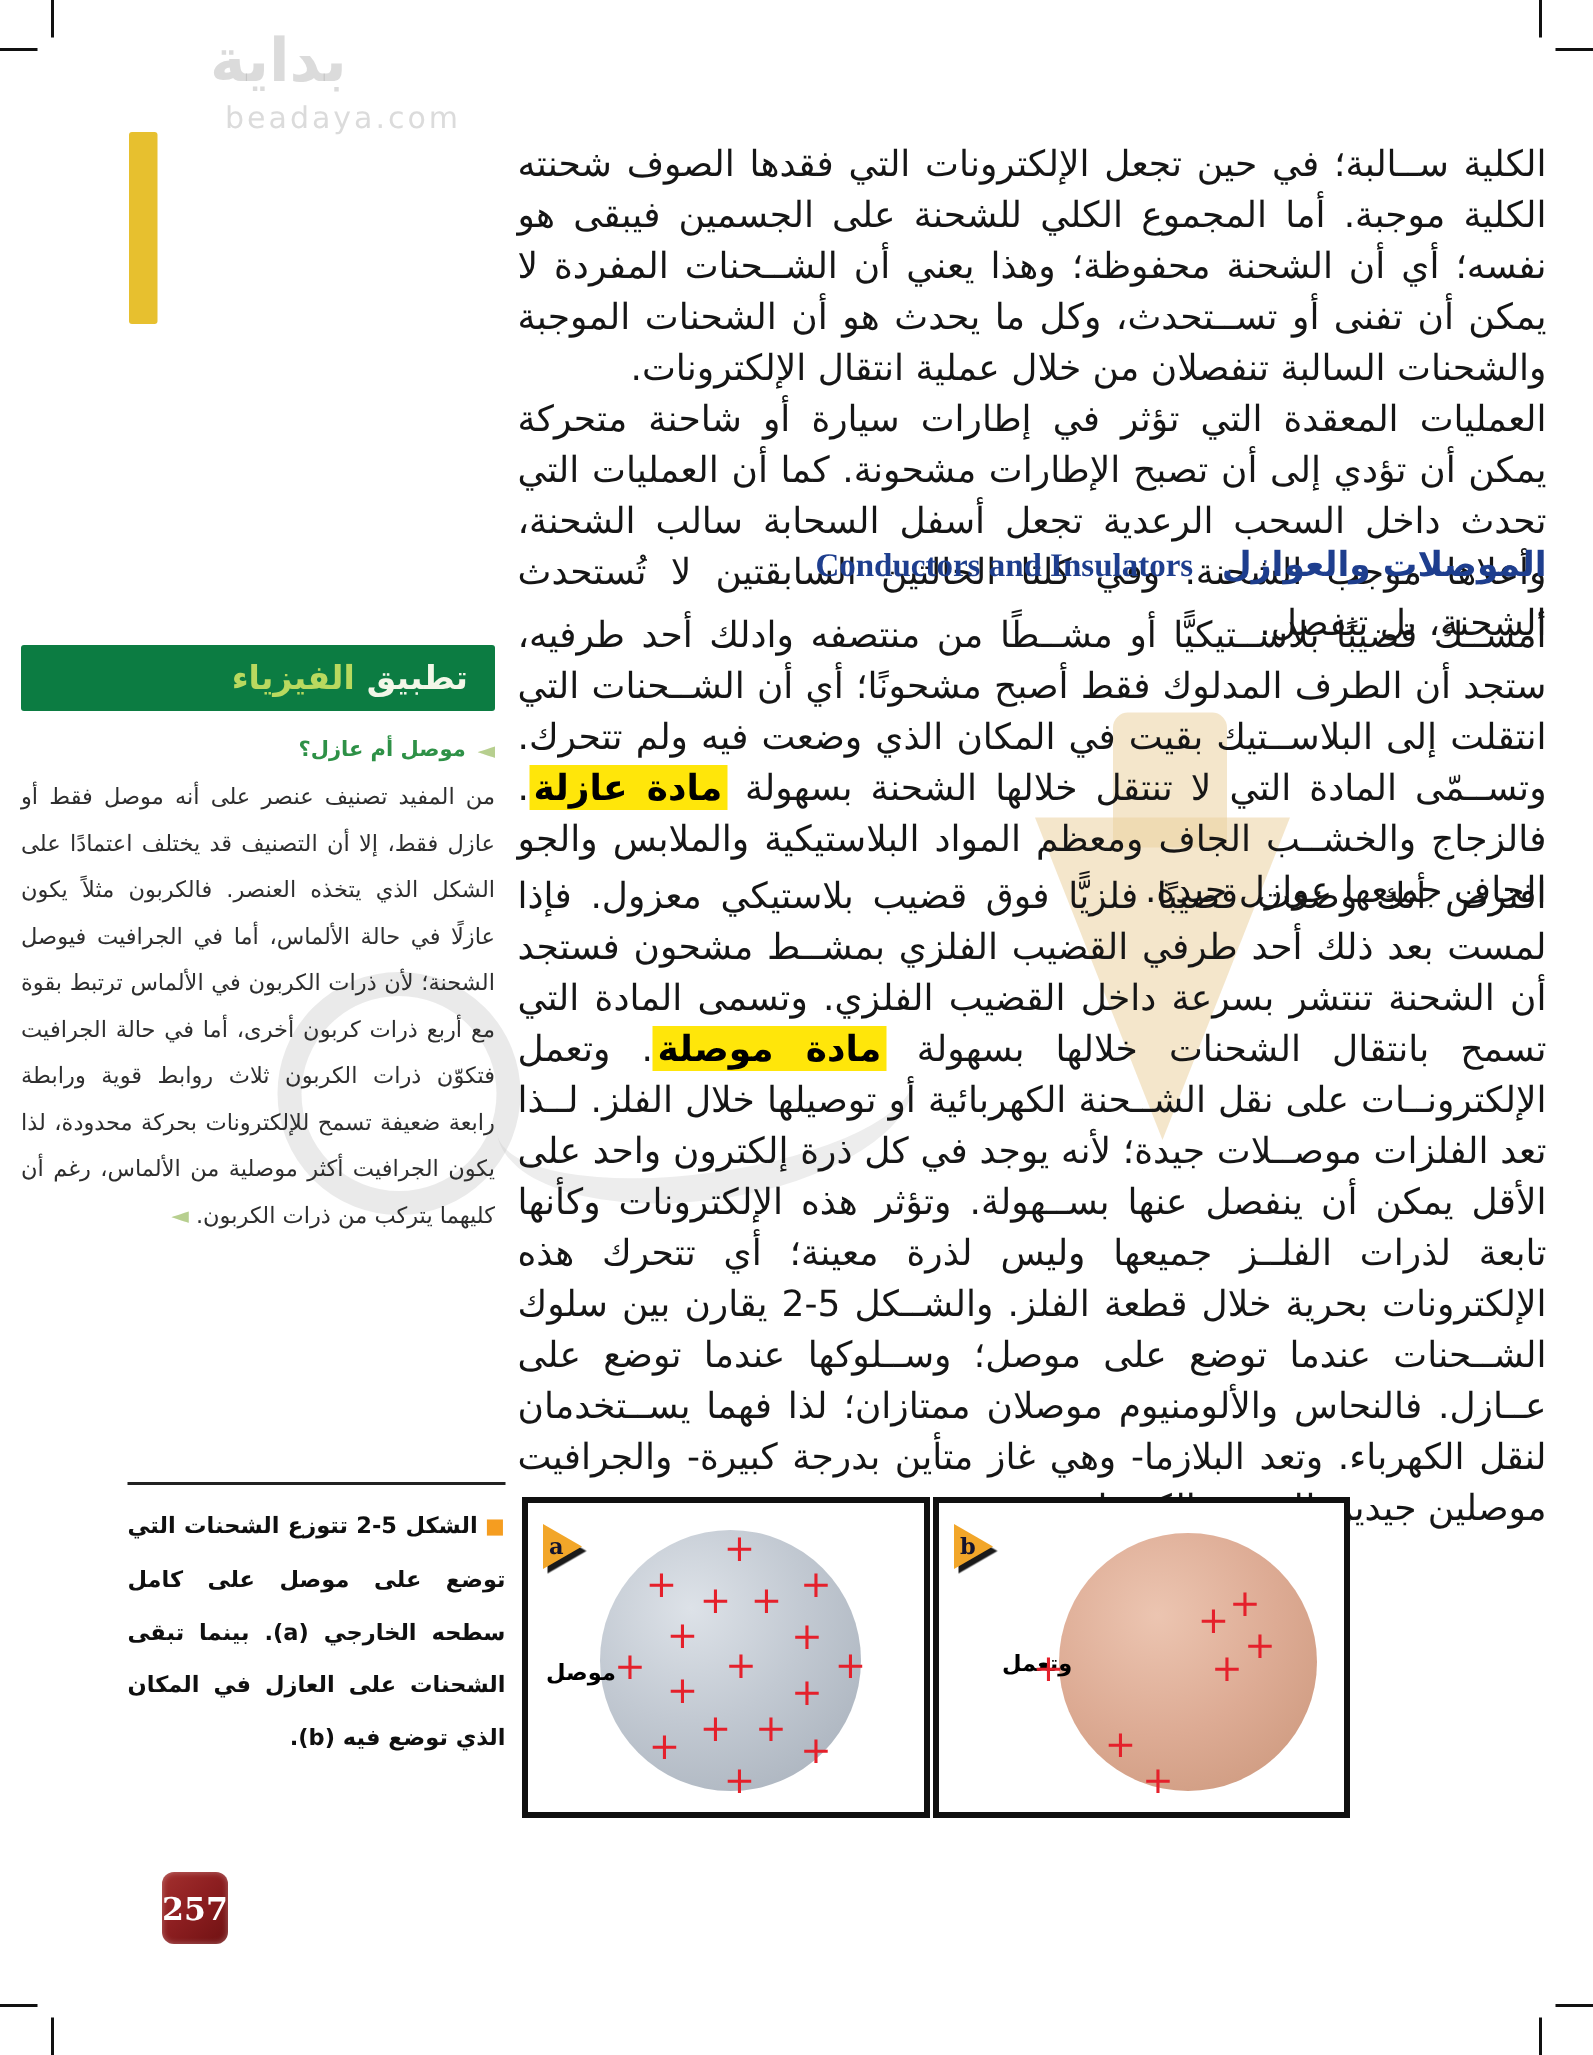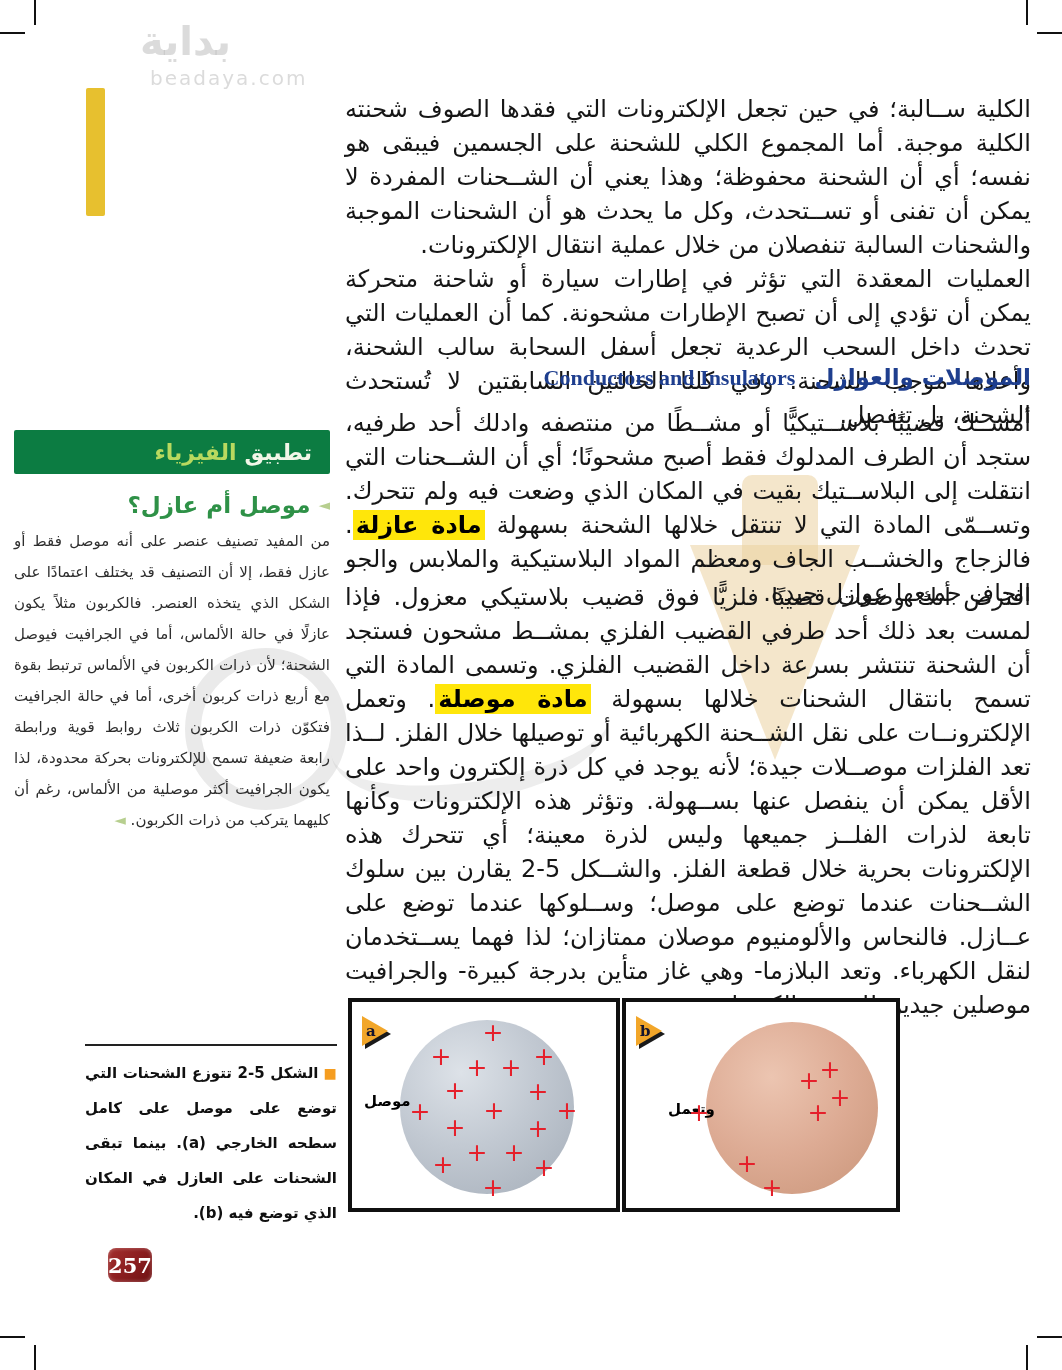--- a/index.html
+++ b/index.html
@@ -34,50 +34,50 @@
   .bodytext{direction:rtl;color:#161616;font-size:24px;line-height:34px;text-align:justify;margin:0;}
   mark.hl{background:#ffe60a;font-weight:bold;padding:1px 3px;margin-top:44px;}
   
   #sidebar{position:absolute;left:14px;top:430px;width:316px;direction:rtl;}
   #side-box-header{background:#0c7c42;height:44px;border-radius:2px;display:flex;
                    align-items:center;justify-content:flex-start;padding:0 18px;}
   .side-title-1{color:#f2f7e8;font-weight:bold;font-size:22px;}
   .side-title-2{color:#b9d95f;font-weight:bold;font-size:22px;margin-right:8px;}
   #side-subhead{margin-top:18px;display:flex;align-items:center;gap:8px;direction:rtl;}
   .tri-icon{color:#b7cf8f;font-size:15px;line-height:1;}
-  .subhead-text{color:#2e9147;font-weight:bold;font-size:23px;}
+  .subhead-text{color:#2e9147;font-weight:bold;font-size:14px;}
   #side-body{margin-top:8px;color:#2e2e2e;font-size:15px;line-height:31px;
              text-align:justify;direction:rtl;}
   
-  #caption-block{position:absolute;left:85px;top:1044px;width:252px;direction:rtl;}
+  #caption-block{position:absolute;left:85px;top:988px;width:252px;direction:rtl;}
   #caption-rule{border-top:2px solid #222;margin-bottom:10px;}
   #caption-text{color:#101010;font-size:15px;line-height:35px;font-weight:bold;text-align:justify;margin:0;}
   .cap-bullet{color:#f59d20;font-size:14px;margin-left:5px;}
   .cap-label{font-weight:bold;}
   
   .panel{position:absolute;background:#fff;border:4px solid #101010;box-sizing:border-box;}
   #panel-a{left:348px;top:998px;width:272px;height:214px;}
   #panel-b{left:622px;top:998px;width:278px;height:214px;}
   .sphere{position:absolute;border-radius:50%;}
   #sphere-a{left:48px;top:18px;width:174px;height:174px;
             background:radial-gradient(circle at 35% 30%,#dde2e8 0%,#c2c9d2 45%,#a4adb8 100%);}
   #sphere-b{left:80px;top:20px;width:172px;height:172px;
             background:radial-gradient(circle at 38% 32%,#ecc5b1 0%,#ddab94 50%,#c99579 100%);}
   .panel-label{position:absolute;color:#000;font-weight:bold;font-size:15px;direction:rtl;}
-  #label-a{left:12px;top:90px;}
+  #label-a{left:12px;top:104px;}
   #label-b{left:42px;top:98px;}
   .marker{position:absolute;left:10px;top:14px;width:0;height:0;
           border-top:15px solid transparent;border-bottom:15px solid transparent;
           border-left:26px solid #f2a629;filter:drop-shadow(3px 3px 0 #1a1a1a);}
   .marker-letter{position:absolute;left:14px;top:20px;color:#14142e;font-weight:bold;
                  font-size:15px;font-family:"DejaVu Serif",serif;z-index:2;}
   .plus{position:absolute;color:#e5202b;font-size:25px;font-weight:normal;
         transform:translate(-50%,-50%);font-family:"DejaVu Sans",sans-serif;}
   
-  #page-badge{position:absolute;left:108px;top:1248px;width:44px;height:34px;border-radius:8px;
+  #page-badge{position:absolute;left:108px;top:1248px;width:44px;height:48px;border-radius:8px;
               background:linear-gradient(135deg,#a3302e 0%,#8e1f21 45%,#6f1112 100%);
               display:flex;align-items:center;justify-content:center;
               box-shadow:inset 0 0 4px rgba(255,255,255,0.35);}
   #page-badge::before,#page-badge::after{content:"";position:absolute;width:9px;height:9px;
               background:#d9a83c;z-index:-1;}
   #page-badge::before{left:-1px;top:-1px;}
   #page-badge::after{right:-1px;bottom:-1px;}
   #page-number{color:#fff;font-weight:bold;font-size:21px;font-family:"DejaVu Serif",serif;}
 </style>
 </head>

